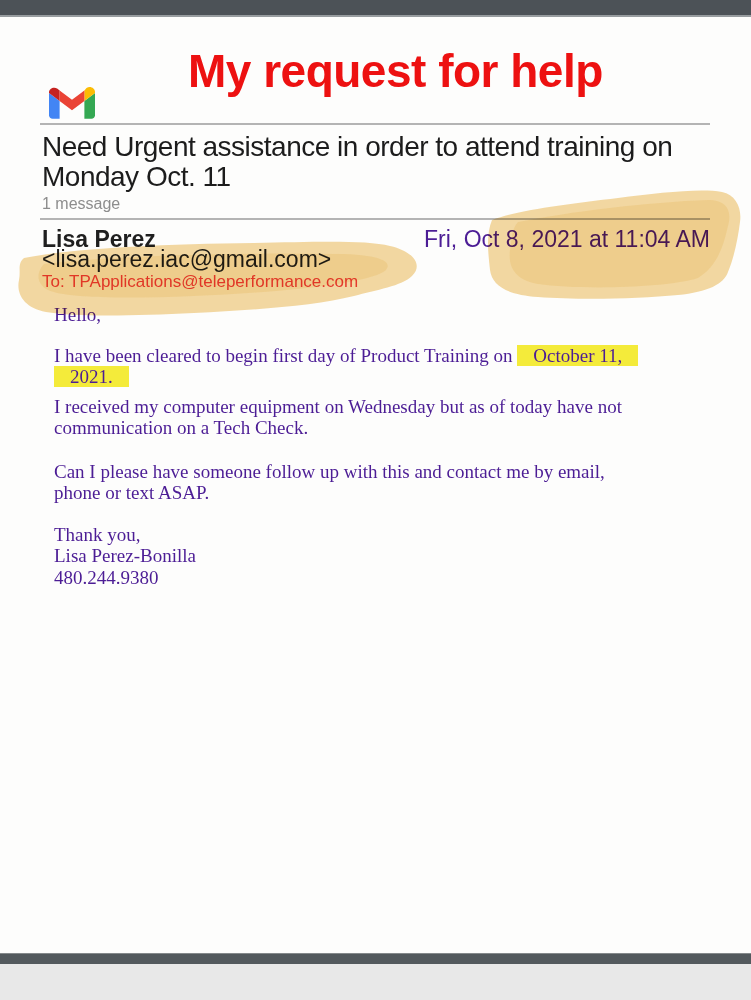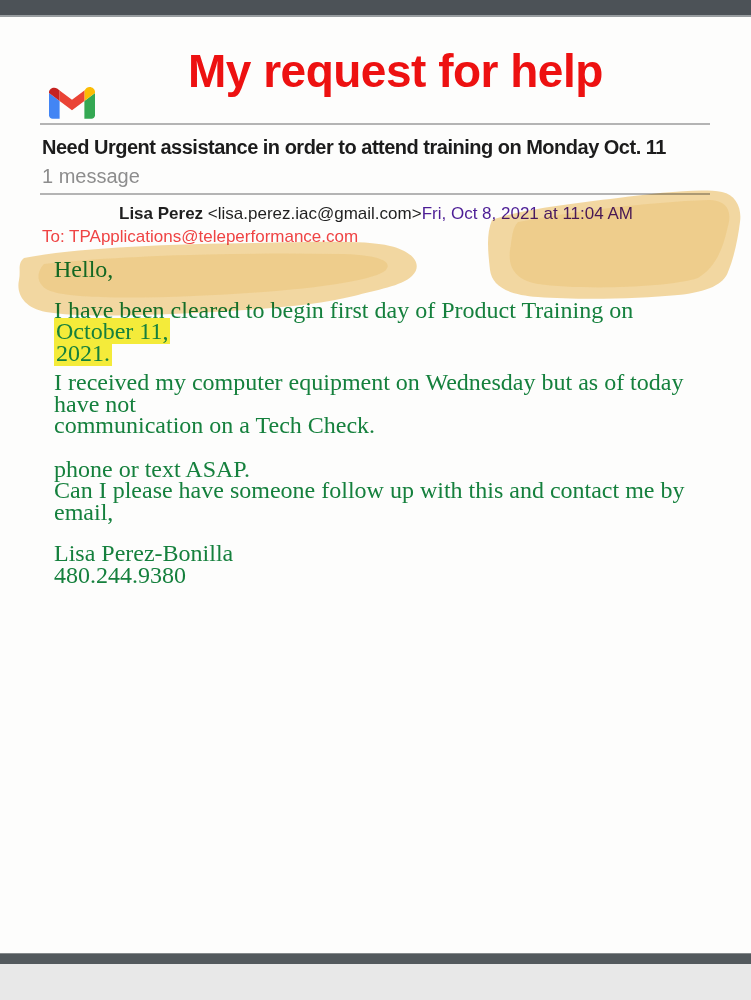--- a/index.html
+++ b/index.html
@@ -38,64 +38,64 @@
     white-space:nowrap;
   }
   .rule {
     border:none;
     border-top:2px solid #b4b4b4;
     margin:0 41px 0 40px;
   }
   .subject {
     margin:7px 60px 0 42px;
     max-width:640px;
-    font-size:20px;
+    font-size:28px;
     line-height:30px;
-    font-weight:bold;
+    font-weight:normal;
     letter-spacing:-0.5px;
     color:#1c1c1c;
   }
   .message-count {
     margin:3px 0 5px 42px;
-    font-size:20px;
+    font-size:16px;
     color:#8d8d8d;
   }
   .meta-row {
     display:flex;
     justify-content:center;
     align-items:flex-start;
     margin:9px 41px 0 42px;
-    font-size:17px;
+    font-size:23px;
     line-height:20px;
     color:#1f1f1f;
   }
   .sender-name { font-weight:bold; }
   .message-date { color:#4c1d95; white-space:nowrap; }
   .to-line {
     margin:3px 0 0 42px;
     font-size:17px;
     line-height:20px;
     color:#ef4444;
   }
   .body-text {
     font-family:"Liberation Serif", serif;
-    font-size:24px;
+    font-size:19px;
     line-height:21.5px;
-    color:#15803d;
+    color:#4c1d95;
     margin:0 55px 0 54px;
   }
   .greeting { margin-top:12px; }
   .para-1 { margin-top:19px; }
   .para-2 { margin-top:8px; }
   .para-3 { margin-top:22px; }
   .signature { margin-top:20px; }
   .bold { font-weight:normal; }
   .hl-yellow {
     background:#f4eb3a;
-    padding:0 2px;
+    padding:0 16px;
   }
   .marker-overlay {
     position:absolute;
     mix-blend-mode:multiply;
     pointer-events:none;
   }
   .marker-left  { left:14px;  top:234px; width:412px; height:86px; }
   .marker-right { left:478px; top:186px; width:268px; height:118px; }
 </style>
 </head>
@@ -143,25 +143,26 @@
     </div>
 
     <div class="para-2">
       <div>I received my computer equipment on Wednesday but as of today have not</div>
       <div>
         <span>communication on a </span><span class="bold">Tech Check.</span>
       </div>
     </div>
 
     <div class="para-3">
+      <div>Can I please have someone follow up with this and contact me by email,</div>
       <div>phone or text ASAP.</div>
-      <div>Can I please have someone follow up with this and contact me by email,</div>
     </div>
 
     <div class="signature">
+      <div>Thank you,</div>
       <div>Lisa Perez-Bonilla</div>
       <div>480.244.9380</div>
     </div>
   </div>
 
   <svg class="marker-overlay marker-left" viewBox="0 0 412 86">
     <path fill-opacity="0.62" d="M 10,24 C 60,14 150,10 240,9 C 300,8 352,6 376,12 C 398,17 410,30 398,42
          C 388,52 362,56 340,62 C 300,72 240,76 180,79 C 120,82 60,83 32,78
          C 10,74 2,60 5,46 C 7,36 3,30 10,24 Z" fill="#eec26a"></path>
     <path fill-opacity="0.22" d="M 30,30 C 100,22 220,18 330,20 C 360,21 380,26 372,36 C 360,48 280,58 180,62

